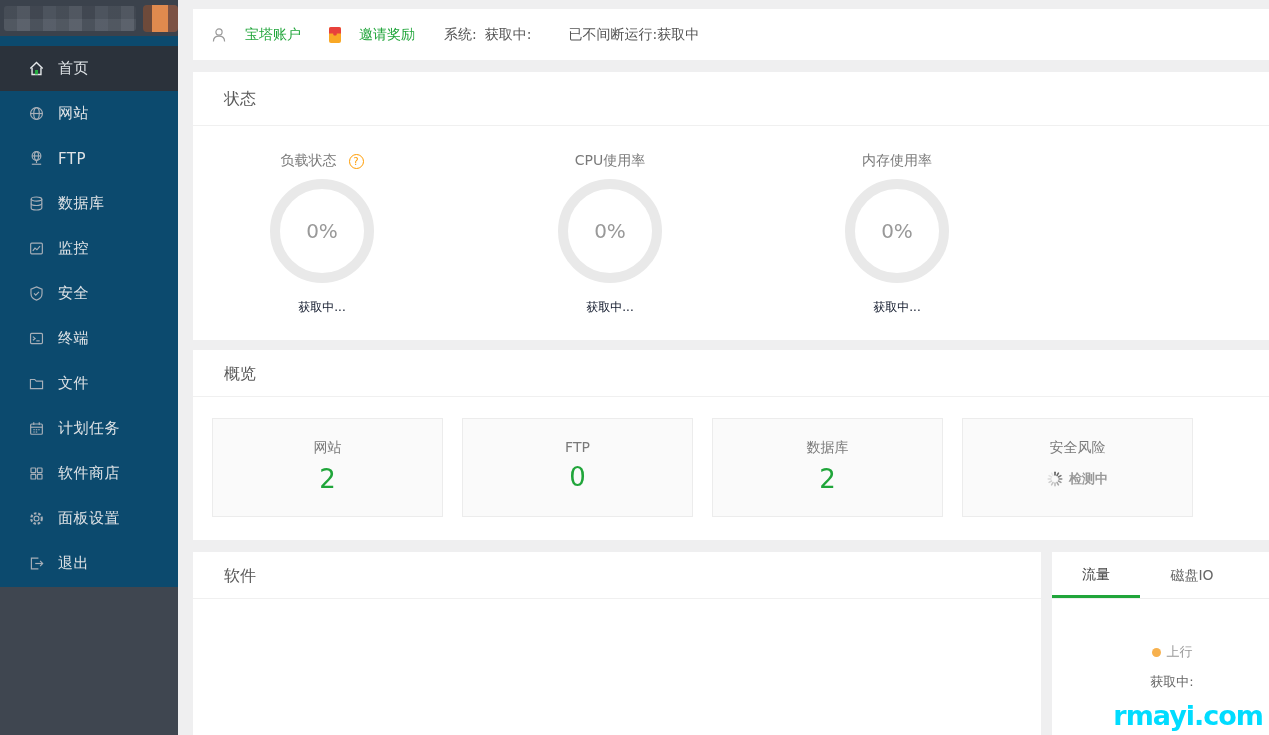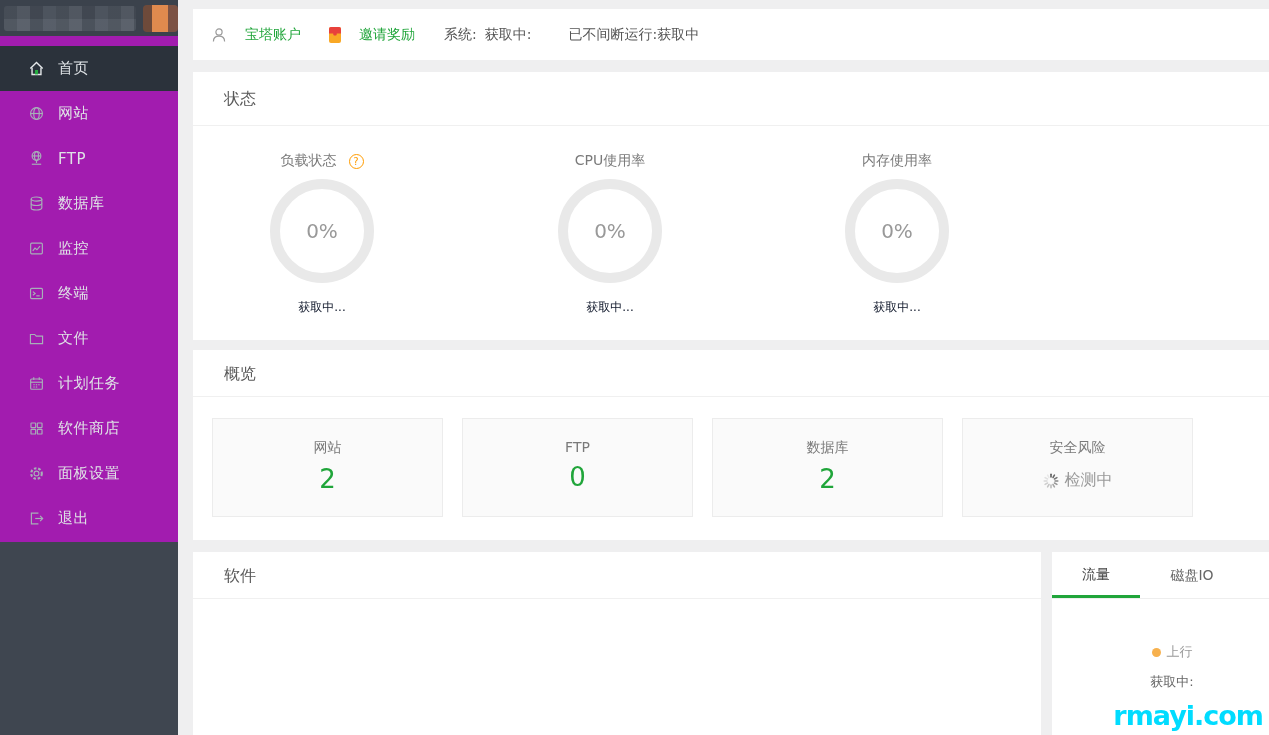--- a/index.html
+++ b/index.html
@@ -8,21 +8,21 @@
 
   
   .sidebar { position:absolute; left:0; top:0; bottom:0; width:178px; background:#3f4650; }
   .side-head { height:36px; background:#3b424c; position:relative; }
   .mosaic-gray { position:absolute; left:4px; top:6px; width:132px; height:25px; border-radius:3px;
     background:
       linear-gradient(0deg, rgba(255,255,255,0.04) 0 50%, rgba(0,0,0,0.05) 50% 100%),
       repeating-linear-gradient(90deg,#4a515b 0 13px,#555c66 13px 26px,#444b55 26px 39px,#515863 39px 52px); }
   .mosaic-orange { position:absolute; left:143px; top:5px; width:35px; height:27px; border-radius:4px;
     background:linear-gradient(90deg,#6e4a3a 0 9px,#e08a4e 9px 25px,#7c5244 25px 35px); }
-  .menu { position:absolute; left:0; top:36px; width:178px; padding-top:10px; background:#a21caf; padding-bottom:1px; }
+  .menu { position:absolute; left:0; top:36px; width:178px; padding-top:10px; background:#0c4a6e; padding-bottom:1px; }
   .menu-item { height:45px; display:flex; align-items:center; padding-left:28px; cursor:pointer; }
   .menu-item.active { background:#2b323b; }
   .menu-item .mi { width:17px; height:17px; flex:0 0 17px; display:flex; }
   .menu-item .ml { margin-left:13px; font-size:15px; color:#dfe3e6; letter-spacing:0.5px; }
 
   
   .main { position:absolute; left:178px; top:0; right:0; bottom:0; overflow:hidden; background:#efeff0; }
   .card { position:absolute; background:#fff; }
 
   .topbar { left:15px; top:9px; width:1260px; height:51px; display:flex; align-items:center; padding-left:17px; font-size:14px; }
@@ -43,21 +43,21 @@
     color:#ff9c00; font-size:10px; line-height:13px; text-align:center; cursor:pointer; }
   .ring { width:104px; height:104px; margin:9px auto 0; border:10px solid #e9e9e9; border-radius:50%;
     display:flex; align-items:center; justify-content:center; font-size:20px; color:#999; }
   .g-sub { margin-top:16px; font-size:12px; color:#0f172a; }
 
   .overview-card { left:15px; top:350px; width:1165px; height:190px; }
   .ov-row { display:flex; gap:19px; padding:21px 0 0 19px; }
   .ov-box { width:231px; height:99px; background:#fafafa; border:1px solid #ececec; text-align:center; cursor:pointer; }
   .ov-title { margin-top:20px; font-size:14px; color:#7a7a7a; }
   .ov-value { margin-top:7px; font-size:26px; color:#20a53a; }
-  .ov-value.loading { font-size:16px; color:#999; display:flex; align-items:center; justify-content:center; gap:6px; margin-top:13px; }
+  .ov-value.loading { font-size:13px; color:#999; display:flex; align-items:center; justify-content:center; gap:6px; margin-top:13px;font-weight:bold; }
 
   .software-card { left:15px; top:552px; width:848px; height:200px; }
 
   .chart-card { left:874px; top:552px; width:240px; height:200px; }
   .tab-row { display:flex; border-bottom:1px solid #eee; height:47px; }
   .tab { font-size:14px; color:#666; text-align:center; line-height:46px; cursor:pointer; }
   .tab-0 { width:88px; } .tab-1 { width:104px; }
   .tab.active { color:#444; border-bottom:3px solid #20a53a; line-height:44px; }
   .legend-row { margin-top:44px; display:flex; align-items:center; justify-content:center; gap:6px; }
   .legend-dot { width:9px; height:9px; border-radius:50%; background:#f7b14e; }
@@ -127,20 +127,29 @@
     <div class="menu-item">
       <span class="mi">
           <svg width="17" height="17" viewBox="0 0 16 16" fill="none" stroke="#a7afb8" stroke-width="1.1">
             <rect x="2.5" y="3" width="11" height="10" rx="1"></rect>
             <polyline points="4.5,10.3 6.6,7.6 8.4,9.2 11.3,5.8"></polyline>
           </svg>
         </span>
       <span class="ml">监控</span>
     </div>
 
+    <div class="menu-item">
+      <span class="mi">
+          <svg width="17" height="17" viewBox="0 0 16 16" fill="none" stroke="#a7afb8" stroke-width="1.1">
+            <path d="M8 1.8 L13.2 3.9 V8 C13.2 11.4 11 13.3 8 14.2 C5 13.3 2.8 11.4 2.8 8 V3.9 Z"></path>
+            <polyline points="5.7,7.9 7.3,9.5 10.3,6.4"></polyline>
+          </svg>
+        </span>
+      <span class="ml">安全</span>
+    </div>
 
     <div class="menu-item">
       <span class="mi">
           <svg width="17" height="17" viewBox="0 0 16 16" fill="none" stroke="#a7afb8" stroke-width="1.1">
             <rect x="2.4" y="3.2" width="11.2" height="9.6" rx="1"></rect>
             <polyline points="4.6,6.2 6.7,7.9 4.6,9.6"></polyline>
             <line x1="7.8" y1="10.2" x2="11" y2="10.2"></line>
           </svg>
         </span>
       <span class="ml">终端</span>

